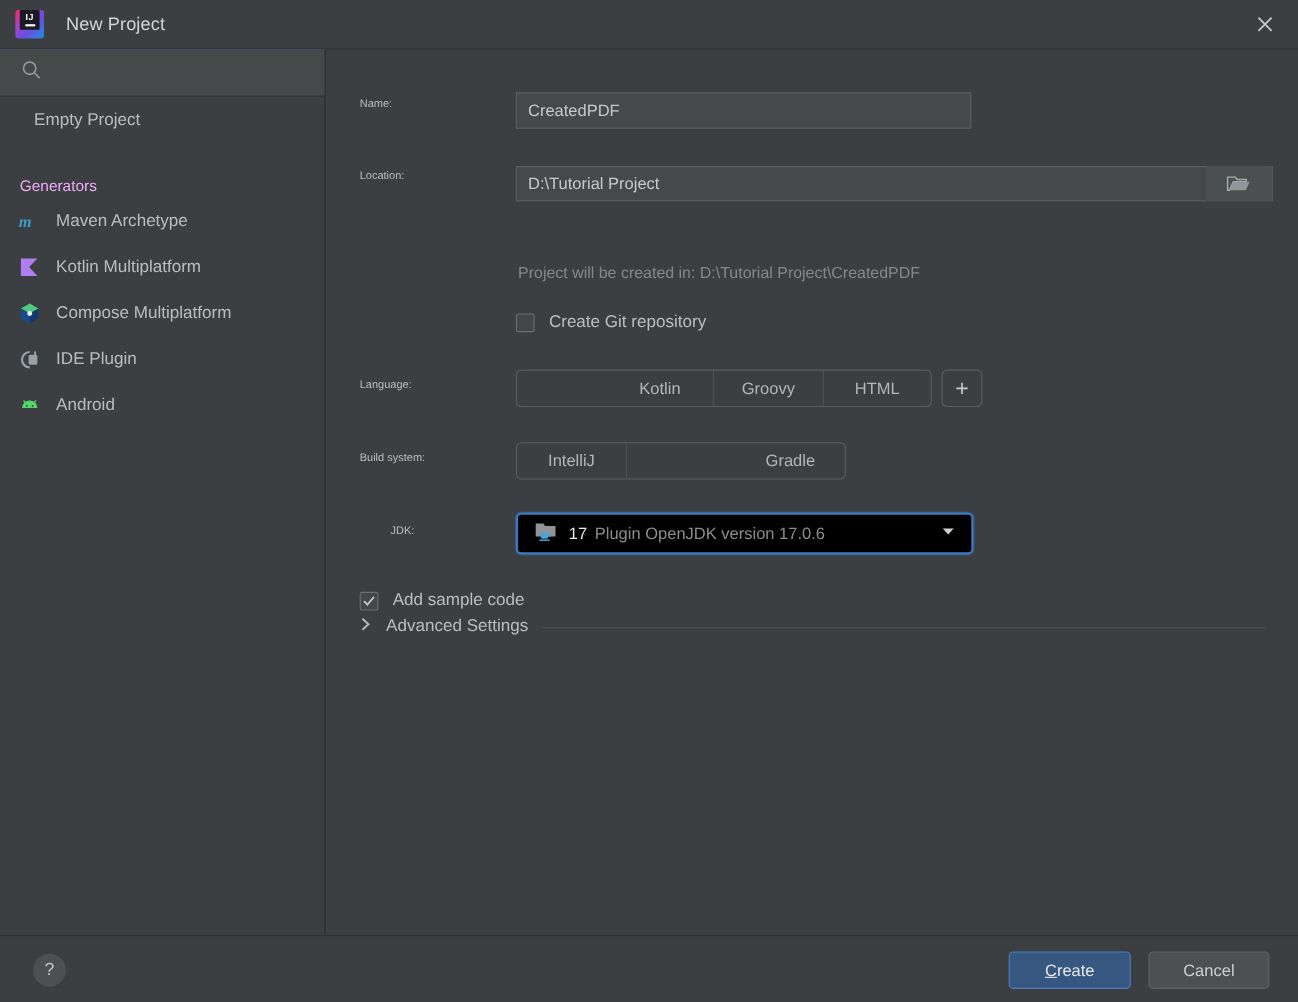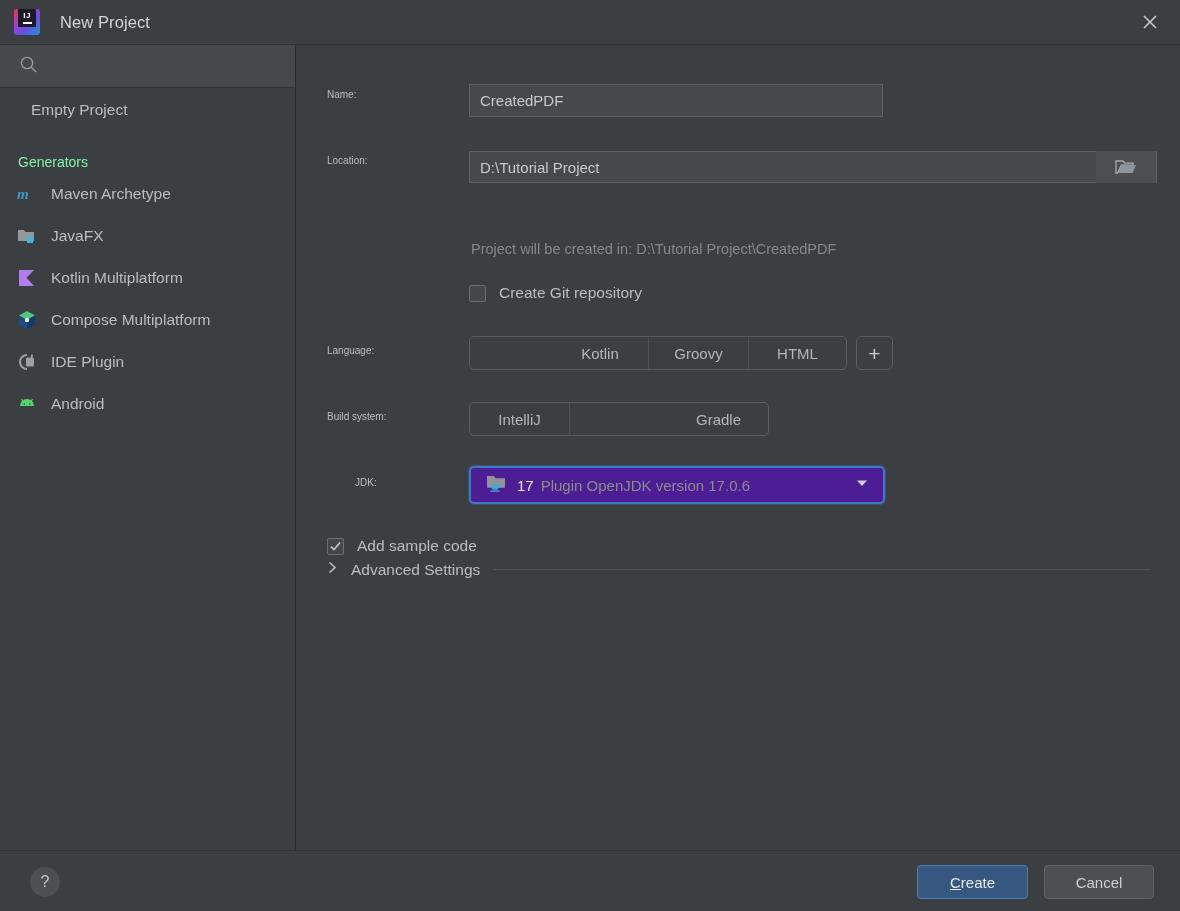--- a/index.html
+++ b/index.html
@@ -79,22 +79,22 @@
     margin-left: 10px; width: 210px; padding: 0;
   }
   .nav-item {
     height: 43px; display: flex; align-items: center;
     padding-left: 31px; font-size: 15.5px; color: #bdbdbd;
     cursor: default;
   }
   .nav-item.selected { background: #4a6da7; color: #d7dde4; }
 
   #generators-label {
-    margin-top: 20px; padding-left: 18px; font-size: 14px;
-    color: #86efac; height: 22px; display: flex; align-items: center;
+    margin-top: 27px; padding-left: 18px; font-size: 14px;
+    color: #f0abfc; height: 22px; display: flex; align-items: center;
   }
   .gen-item {
     height: 42px; display: flex; align-items: center;
     padding-left: 16px; font-size: 15.5px; color: #bdbdbd;
     cursor: default;
   }
   .gen-icon {
     width: 22px; height: 22px; margin-right: 13px;
     display: flex; align-items: center; justify-content: center;
     flex: none;
@@ -166,21 +166,21 @@
     width: 37px; height: 34px;
     border: 1px solid #5a5d5e; border-radius: 5px;
     display: flex; align-items: center; justify-content: center;
     color: #c8c8c8; font-size: 21px; line-height: 1; cursor: default;
   }
 
   
   #jdk-combo {
     position: absolute; left: 173px; top: 421px; width: 416px; height: 38px;
     border: 2px solid #3d79c2; border-radius: 5px;
-    background: #4c1d95;
+    background: #000000;
     display: flex; align-items: center; cursor: default;
     box-shadow: 0 0 0 1px rgba(61,121,194,.35);
   }
   #jdk-icon { margin-left: 15px; flex: none; display: block; }
   #jdk-version { margin-left: 9px; font-size: 15px; color: #e6e6e6; }
   #jdk-desc { margin-left: 7px; font-size: 15px; color: #8c8c8c; }
   #jdk-arrow { position: absolute; right: 13px; }
 
   
   #advanced {
@@ -261,29 +261,20 @@
 
     <div class="gen-item">
       <span class="gen-icon">
         <svg width="22" height="22" viewBox="0 0 22 22">
           <text x="1" y="16" font-family="Liberation Serif, serif" font-style="italic" font-weight="bold" font-size="15" fill="#3f9ac9">m</text>
         </svg>
       </span>
       <span>Maven Archetype</span>
     </div>
 
-    <div class="gen-item">
-      <span class="gen-icon">
-        <svg width="22" height="22" viewBox="0 0 22 22">
-          <path d="M2 5 h6 l1.5 2 H18 v9 H2 Z" fill="#9099a0"></path>
-          <rect x="11" y="12" width="6" height="6" fill="#3ab8e0"></rect>
-        </svg>
-      </span>
-      <span>JavaFX</span>
-    </div>
 
     <div class="gen-item">
       <span class="gen-icon">
         <svg width="22" height="22" viewBox="0 0 22 22">
           <path d="M3 3 H18 L10.5 10.8 L18 19 H3 Z" fill="#b07ef0"></path>
         </svg>
       </span>
       <span>Kotlin Multiplatform</span>
     </div>
 

